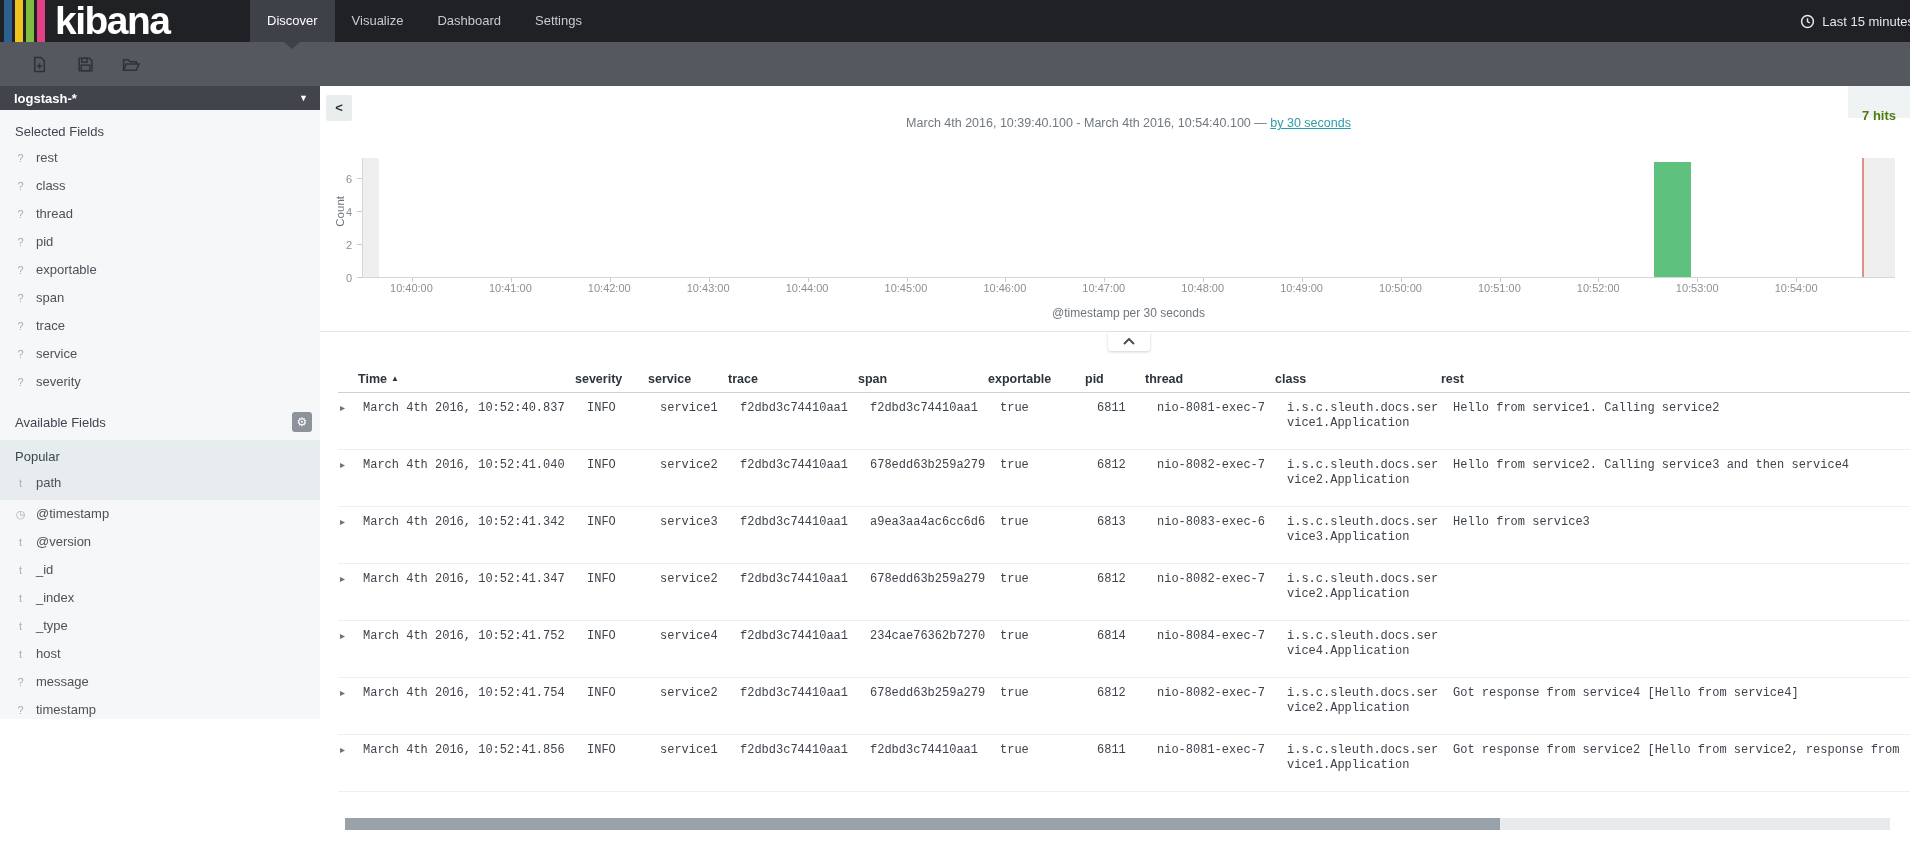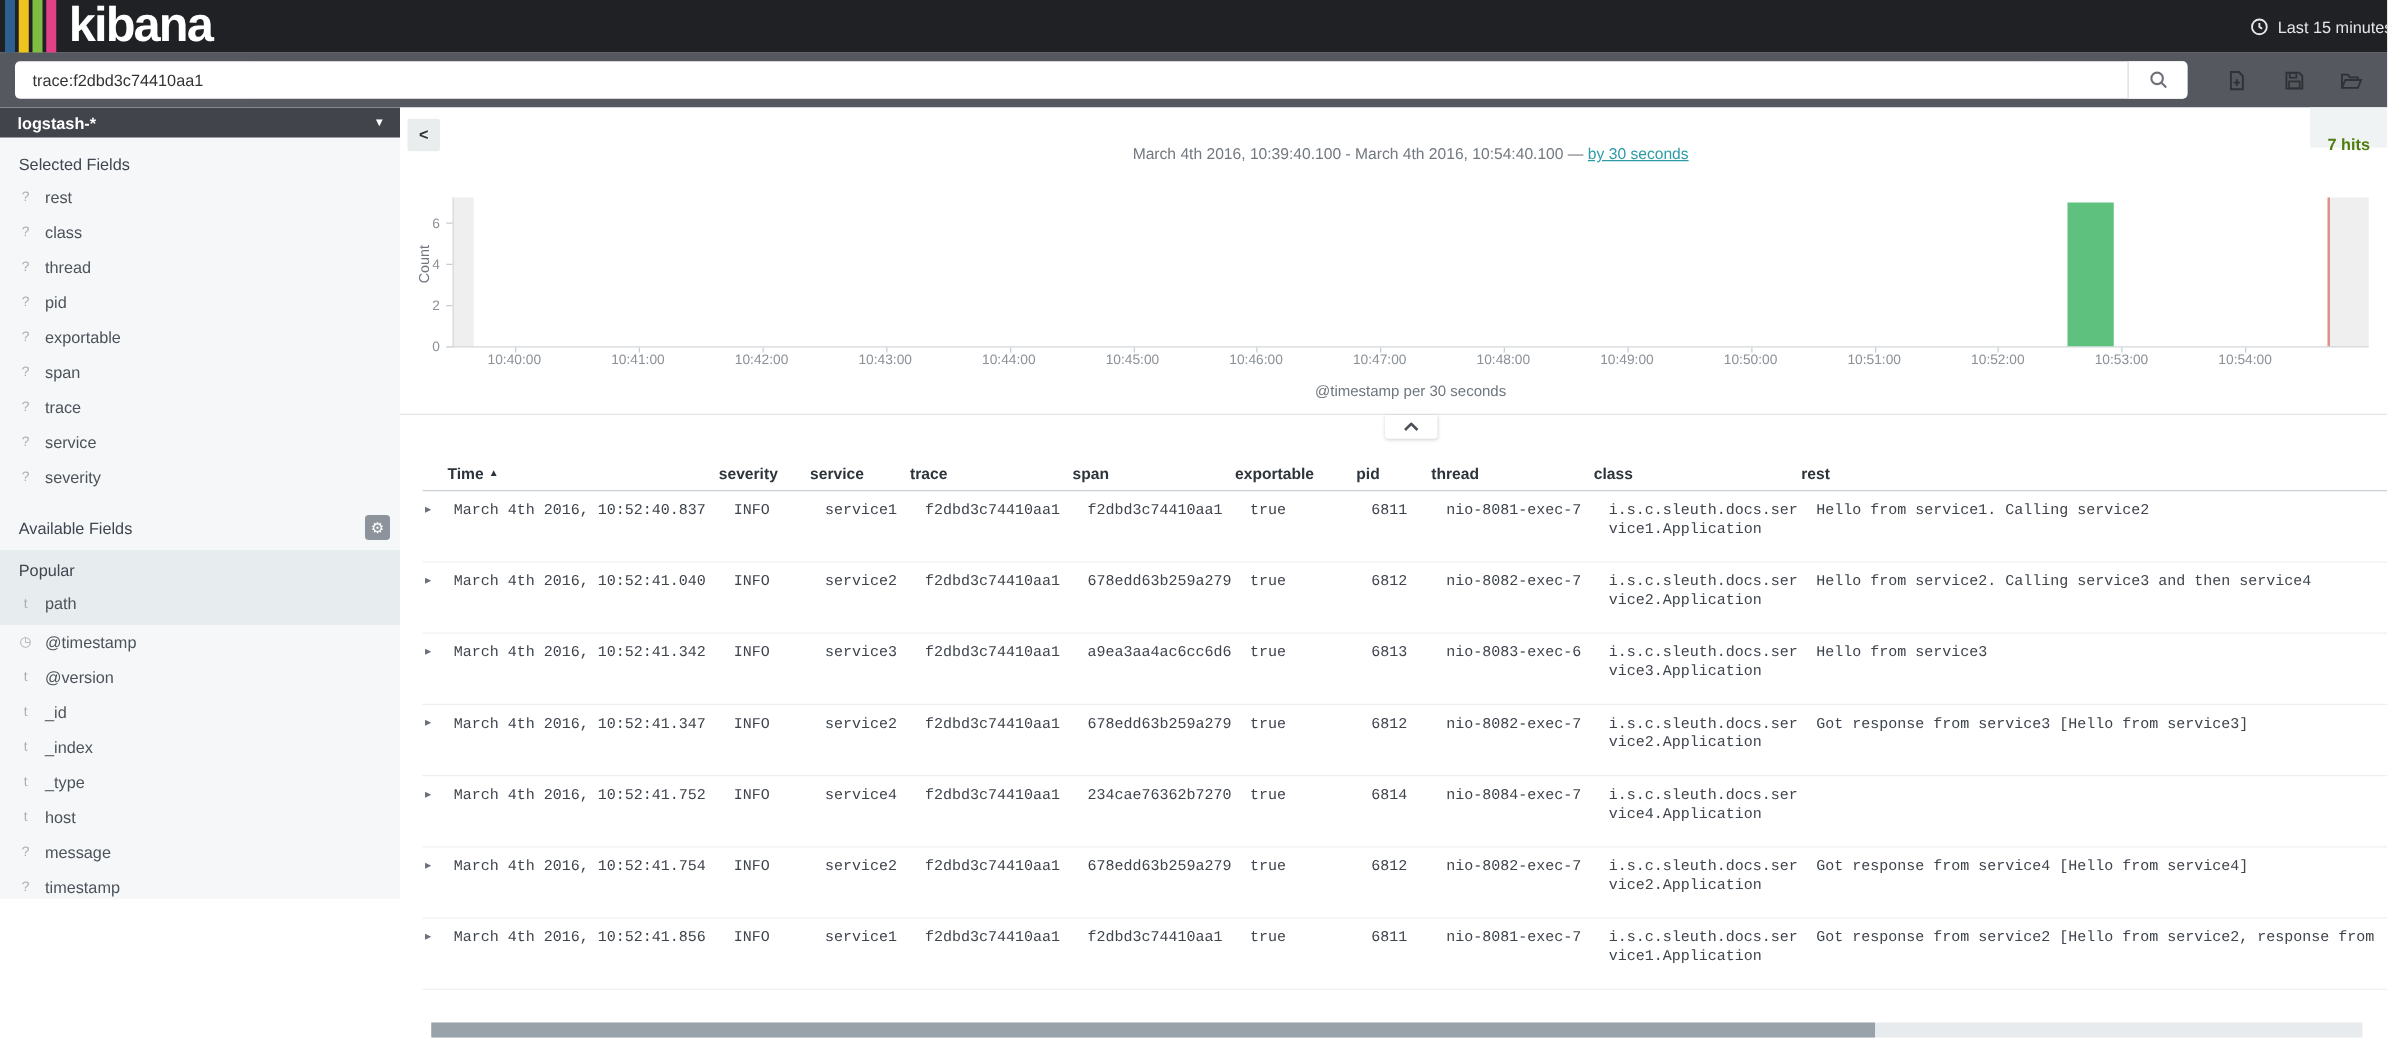--- a/index.html
+++ b/index.html
@@ -96,39 +96,36 @@
   <div class="navbar">
     <div class="logo">
       <span id="stripes" style="display:flex">
           <span class="stripe" style="background: rgb(45, 95, 143);"></span>
           <span class="stripe" style="background: rgb(240, 196, 31);"></span>
           <span class="stripe" style="background: rgb(127, 188, 66);"></span>
           <span class="stripe" style="background: rgb(226, 65, 136);"></span>
         </span>
       <span class="brand">kibana</span>
     </div>
+    <div class="navitems" id="nav-items">
+        <div class="navitem active">Discover</div>
+        <div class="navitem">Visualize</div>
+        <div class="navitem">Dashboard</div>
+        <div class="navitem">Settings</div>
+      </div>
     <div class="timepicker">
       <svg width="15" height="15" viewBox="0 0 16 16">
         <circle cx="8" cy="8" r="6.3" fill="none" stroke="#e4e6e9" stroke-width="1.6"></circle>
         <path d="M8 4.6 V8 L10.4 9.6" stroke="#e4e6e9" stroke-width="1.6" fill="none"></path>
       </svg>
       <span>Last 15 minutes</span>
     </div>
   </div>
 
   <div class="searchrow">
-    <div class="searchpill">
-      <input class="search-input" value="trace:f2dbd3c74410aa1" style="">
-      <div class="searchbtn">
-        <svg width="16" height="16" viewBox="0 0 16 16">
-          <circle cx="6.7" cy="6.7" r="4.6" fill="none" stroke="#6e7278" stroke-width="1.7"></circle>
-          <line x1="10.2" y1="10.2" x2="14" y2="14" stroke="#6e7278" stroke-width="1.7"></line>
-        </svg>
-      </div>
-    </div>
     <div class="tools">
       <div class="iconbtn">
         <svg width="17" height="17" viewBox="0 0 16 16">
           <path d="M3.5 1.5 H9.5 L12.5 4.5 V14.5 H3.5 Z" fill="none" stroke="#2e3136" stroke-width="1.4"></path>
           <line x1="8" y1="7" x2="8" y2="12" stroke="#2e3136" stroke-width="1.4"></line>
           <line x1="5.5" y1="9.5" x2="10.5" y2="9.5" stroke="#2e3136" stroke-width="1.4"></line>
         </svg>
       </div>
       <div class="iconbtn">
         <svg width="17" height="17" viewBox="0 0 16 16">
@@ -370,21 +367,20 @@
             <div class="td caret">▸</div>
             <div class="td time">March 4th 2016, 10:52:41.347</div>
             <div class="td severity">INFO</div>
             <div class="td service">service2</div>
             <div class="td trace">f2dbd3c74410aa1</div>
             <div class="td span">678edd63b259a279</div>
             <div class="td exportable">true</div>
             <div class="td pid">6812</div>
             <div class="td thread">nio-8082-exec-7</div>
             <div class="td class">i.s.c.sleuth.docs.service2.Application</div>
-            <div class="td rest">Got response from service3 [Hello from service3]</div>
           </div>
           <div class="trow">
             <div class="td caret">▸</div>
             <div class="td time">March 4th 2016, 10:52:41.752</div>
             <div class="td severity">INFO</div>
             <div class="td service">service4</div>
             <div class="td trace">f2dbd3c74410aa1</div>
             <div class="td span">234cae76362b7270</div>
             <div class="td exportable">true</div>
             <div class="td pid">6814</div>

